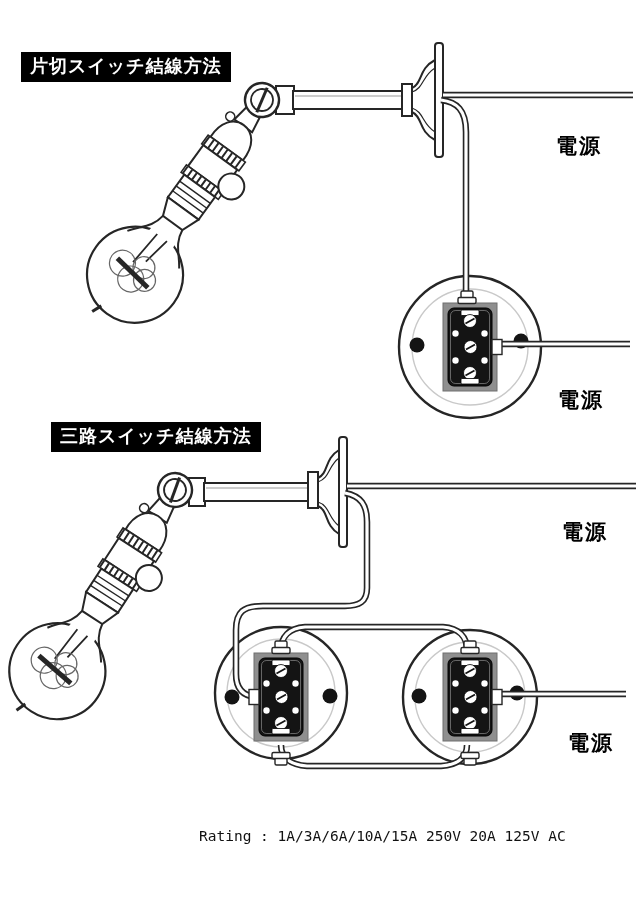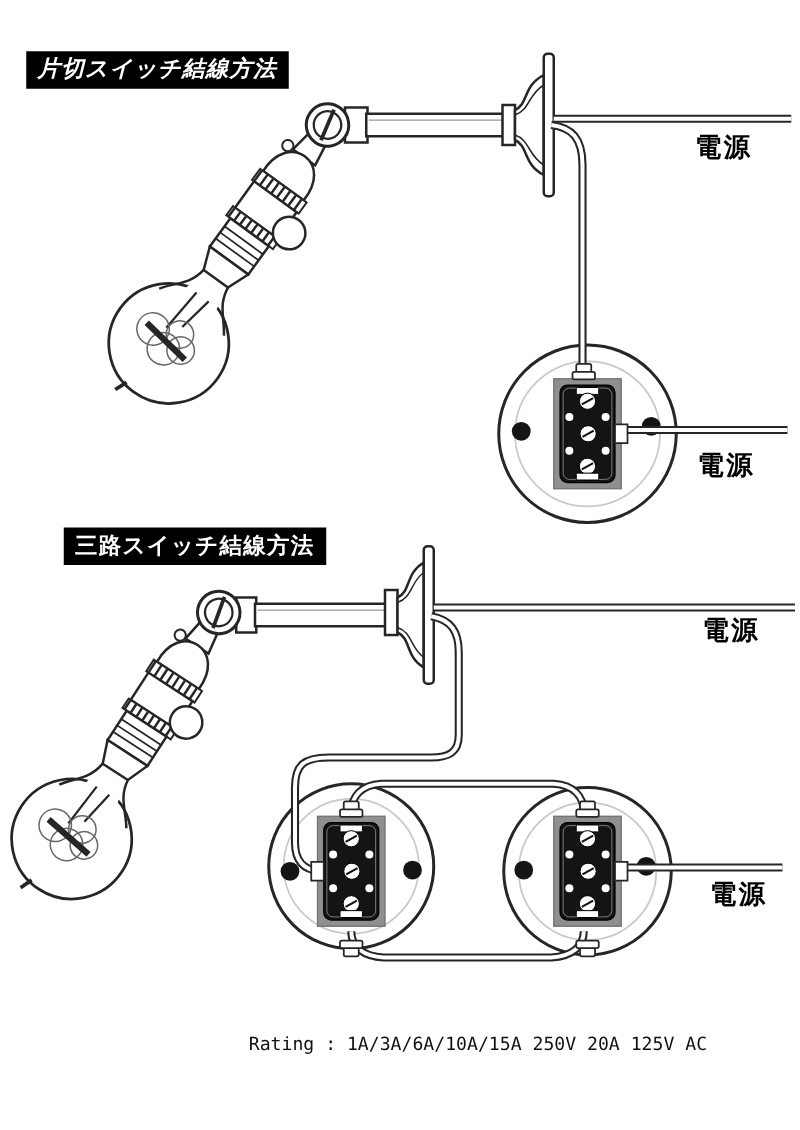--- a/index.html
+++ b/index.html
@@ -6,25 +6,25 @@
   .page{
     position:relative;width:640px;height:904px;background:#ffffff;
     overflow:hidden;font-family:"Liberation Sans",sans-serif;color:#111;
     margin:0 auto;
   }
   .art{position:absolute;left:0;top:0;}
   .badge{
     position:absolute;background:#000;color:#fff;font-size:18px;font-weight:600;
     padding:2px 9px 4px 9px;letter-spacing:1px;white-space:nowrap;
   }
-  .badge-top{left:21px;top:41px;font-style:italic;}
+  .badge-top{left:21px;top:52px;}
   .badge-bottom{left:27px;top:422px;margin-left:24px;}
   .power{
     position:absolute;font-size:21px;font-weight:700;color:#000;
-    letter-spacing:2px;white-space:nowrap;
+    letter-spacing:2px;white-space:nowrap;margin-top:28px;
   }
   .power-top{left:556px;top:104px;}
   .power-top-switch{left:558px;top:358px;}
   .power-bottom{left:562px;top:490px;}
   .power-bottom-switch{left:568px;top:701px;}
   .note{
     position:absolute;left:19px;top:349px;
     font-family:"Liberation Serif","DejaVu Serif",serif;
     font-size:27px;line-height:1.14;color:#161616;white-space:nowrap;
   }

